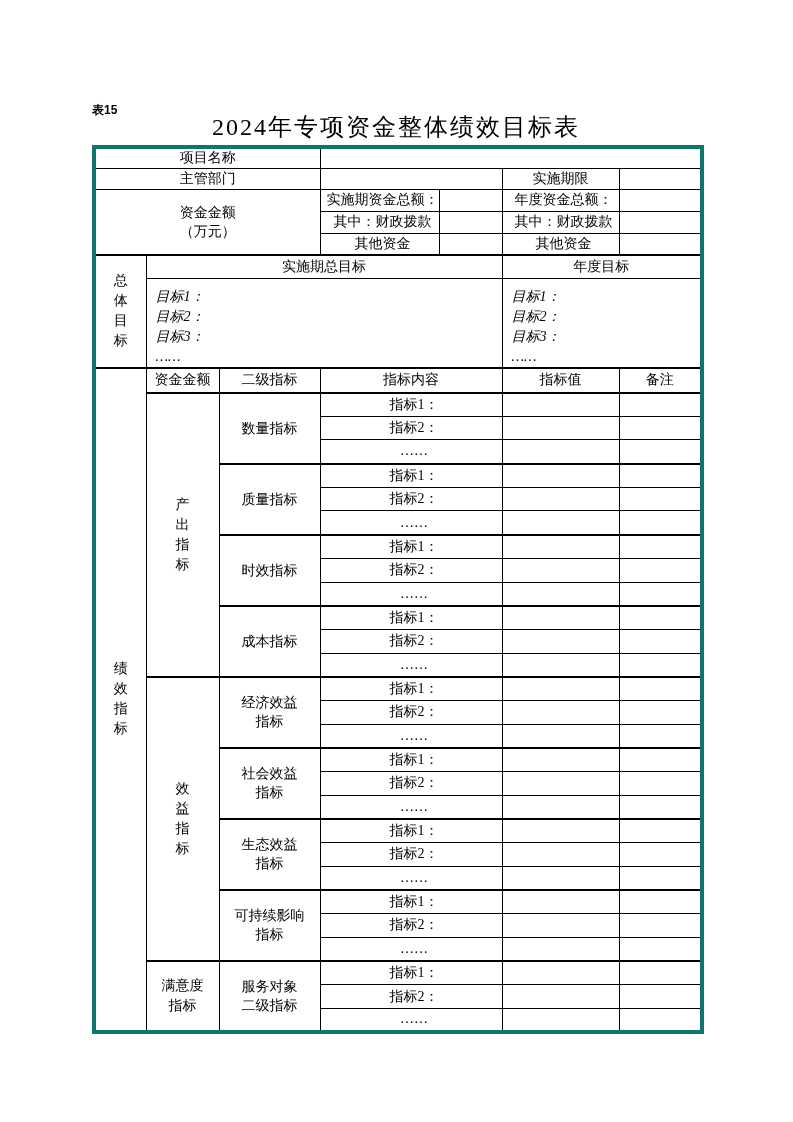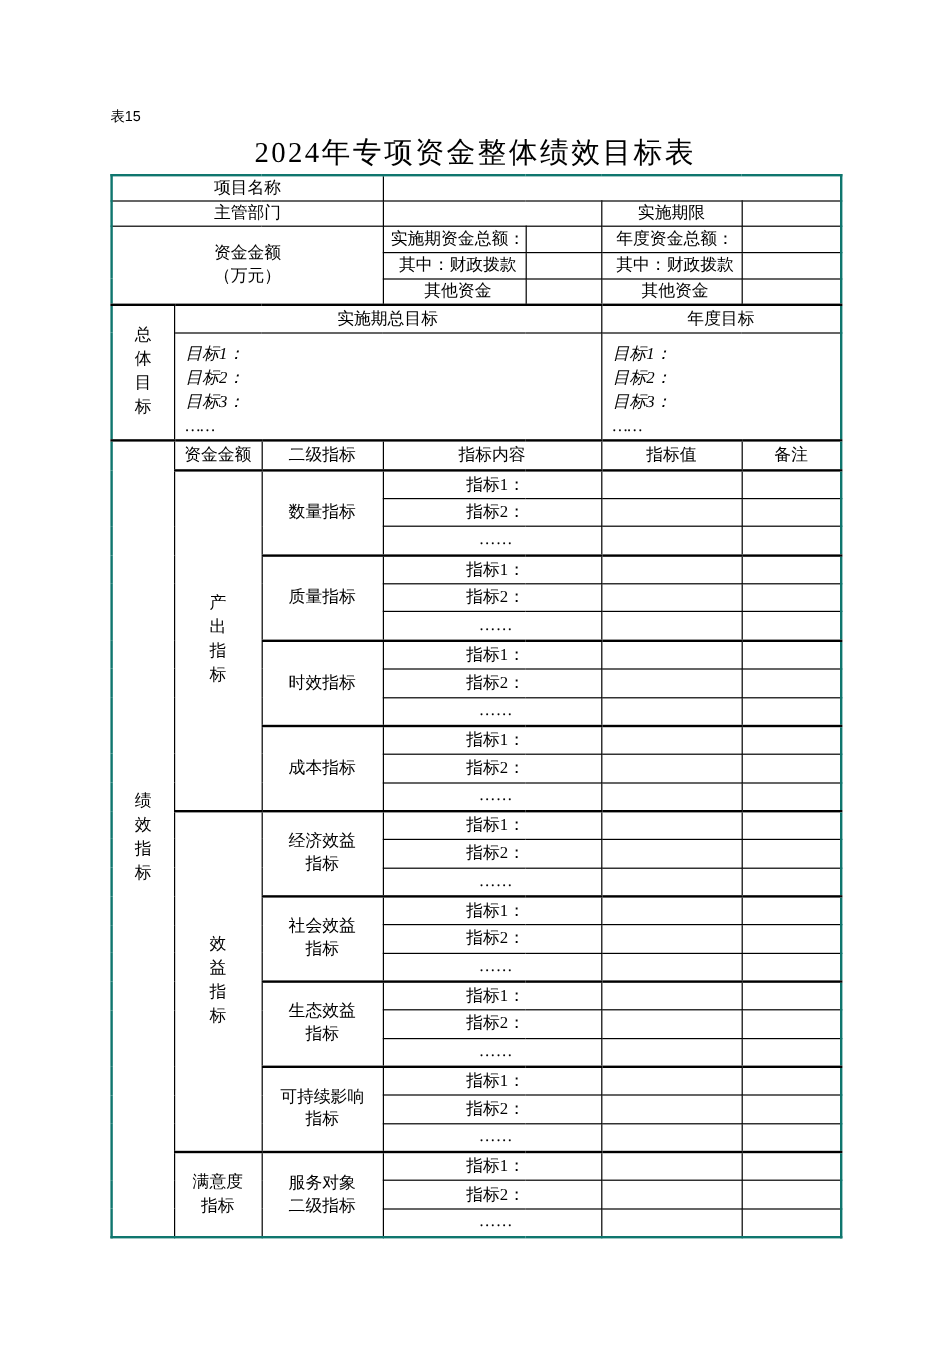--- a/index.html
+++ b/index.html
@@ -1,24 +1,24 @@
 <!DOCTYPE html>
 <html><head>
 <meta charset="utf-8">
 <style>
   html,body{margin:0;padding:0;}
   body{width:793px;height:1122px;background:#ffffff;color:#000;
        font-family:"Liberation Serif","DejaVu Serif",serif;}
   .page{position:relative;width:793px;height:1122px;background:#fff;overflow:hidden;}
-  .tag{position:absolute;left:92px;top:89px;font-size:12px;font-weight:normal;
+  .tag{position:absolute;left:92px;top:102px;font-size:12px;font-weight:bold;
        font-family:"Liberation Sans","DejaVu Sans",sans-serif;}
   .title{position:absolute;left:92px;top:111px;width:608px;text-align:center;
          font-size:24px;font-weight:normal;letter-spacing:2px;white-space:nowrap;}
   table.form{position:absolute;left:92px;top:145px;width:608px;
-             border-collapse:collapse;table-layout:fixed;border:2px solid #0f766e;}
+             border-collapse:collapse;table-layout:fixed;border:4px solid #0f766e;}
   td{border:1px solid #000;font-size:14px;padding:0;overflow:hidden;
      vertical-align:middle;}
   .c{text-align:center;}
   .l{text-align:center;padding-left:6px;}
   .pre{white-space:pre-line;line-height:19px;}
   .vlabel{white-space:pre-line;text-align:center;vertical-align:middle;line-height:20px;}
   .goals{text-align:left;vertical-align:top;padding:8px 0 0 9px;
          white-space:pre-line;line-height:20px;font-style:italic;}
   tr.tt > td{border-top-width:2px;}
   tr.h21{height:21px} tr.h22{height:22px} tr.h23{height:23px}

